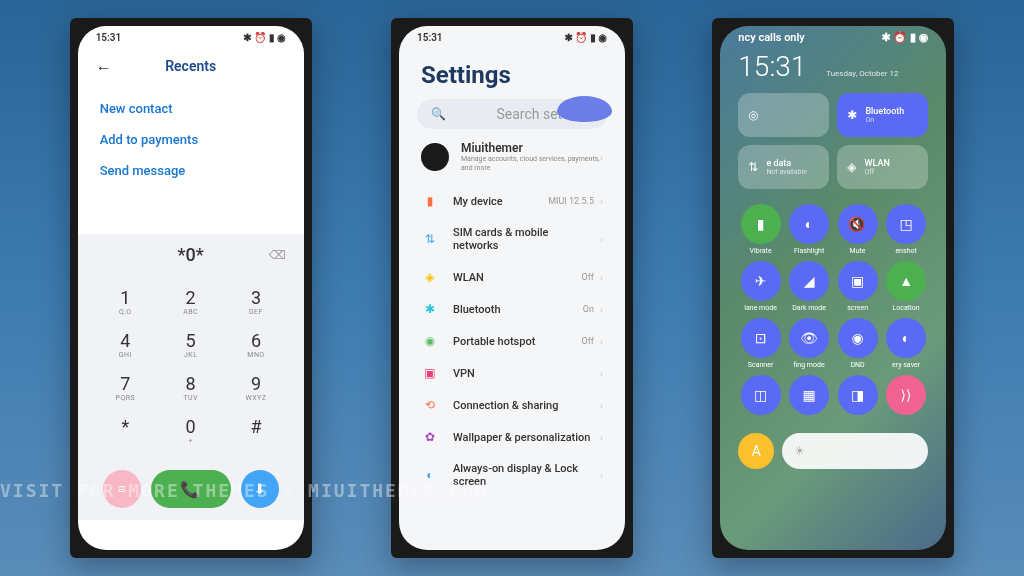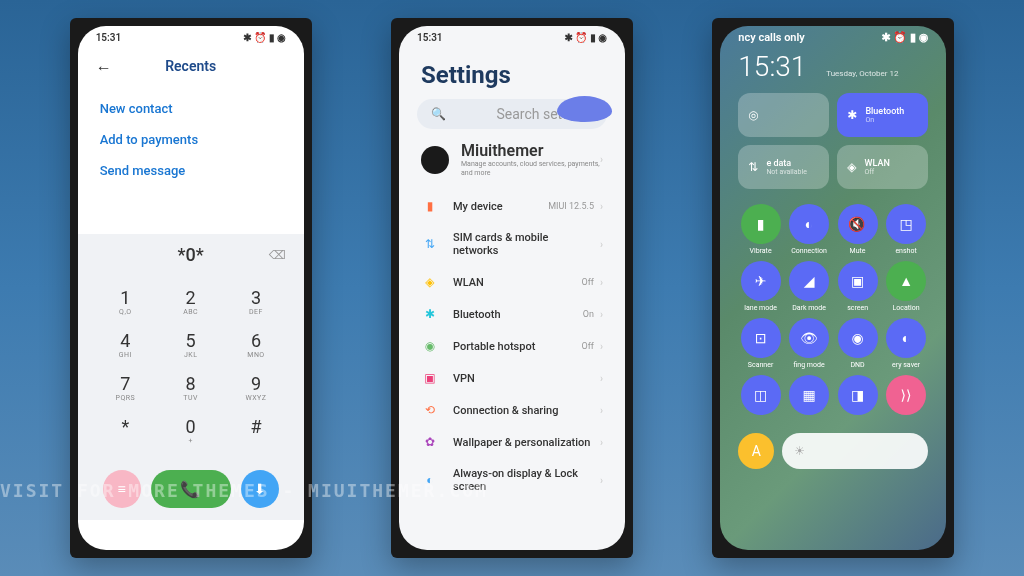--- a/index.html
+++ b/index.html
@@ -32,21 +32,21 @@
 .btn-green { background: #4caf50; color: #fff; width: 80px; border-radius: 20px; font-size: 16px; }
 .btn-blue { background: #42a5f5; color: #fff; font-size: 14px; }
 .settings-title { font-size: 24px; font-weight: 700; color: #1e3a5f; padding: 15px 22px 10px; }
 .search-bar { margin: 0 18px; background: #e8ecf2; border-radius: 18px; padding: 7px 14px; display: flex; align-items: center; position: relative; }
 .search-icon { color: #aaa; font-size: 12px; margin-right: 8px; }
 .search-text { color: #999; font-size: 14px; flex: 1; text-align: right; }
 .blob { position: absolute; right: -5px; top: -3px; width: 55px; height: 26px; background: #6b7ee8; border-radius: 50% 50% 50% 50% / 60% 60% 40% 40%; }
 .account-row { display: flex; align-items: center; padding: 12px 22px; }
 .avatar { width: 28px; height: 28px; background: #1a1a1a; border-radius: 50%; margin-right: 12px; }
 .account-info { flex: 1; }
-.account-name { font-size: 16px; font-weight: 600; color: #333; }
+.account-name { font-size: 12px; font-weight: 600; color: #333; }
 .account-sub { font-size: 7px; color: #888; line-height: 1.3; }
 .settings-list { padding: 0 22px; }
 .setting-item { display: flex; align-items: center; padding: 9px 0; }
 .setting-icon { width: 18px; font-size: 12px; text-align: center; margin-right: 14px; }
 .setting-label { flex: 1; font-size: 11px; color: #333; font-weight: 500; }
 .setting-value { font-size: 9px; color: #999; margin-right: 6px; }
 .chevron { color: #ccc; font-size: 10px; }
 .qs-header { padding: 4px 18px 0; }
 .clock { color: #fff; font-size: 28px; font-weight: 300; }
 .date { color: rgba(255,255,255,0.8); font-size: 8px; margin-left: 16px; }
@@ -285,21 +285,21 @@
           </div>
         </div>
       </div>
     <div class="tiles-grid" id="tiles-grid">
         <div class="tile-sm">
           <div class="tile-circle tc-green">▮</div>
           <div class="tile-label">Vibrate</div>
         </div>
         <div class="tile-sm">
           <div class="tile-circle tc-blue">◐</div>
-          <div class="tile-label">Connection</div>
+          <div class="tile-label">Flashlight</div>
         </div>
         <div class="tile-sm">
           <div class="tile-circle tc-blue">🔇</div>
           <div class="tile-label">Mute</div>
         </div>
         <div class="tile-sm">
           <div class="tile-circle tc-blue">◳</div>
           <div class="tile-label">enshot</div>
         </div>
         <div class="tile-sm">

